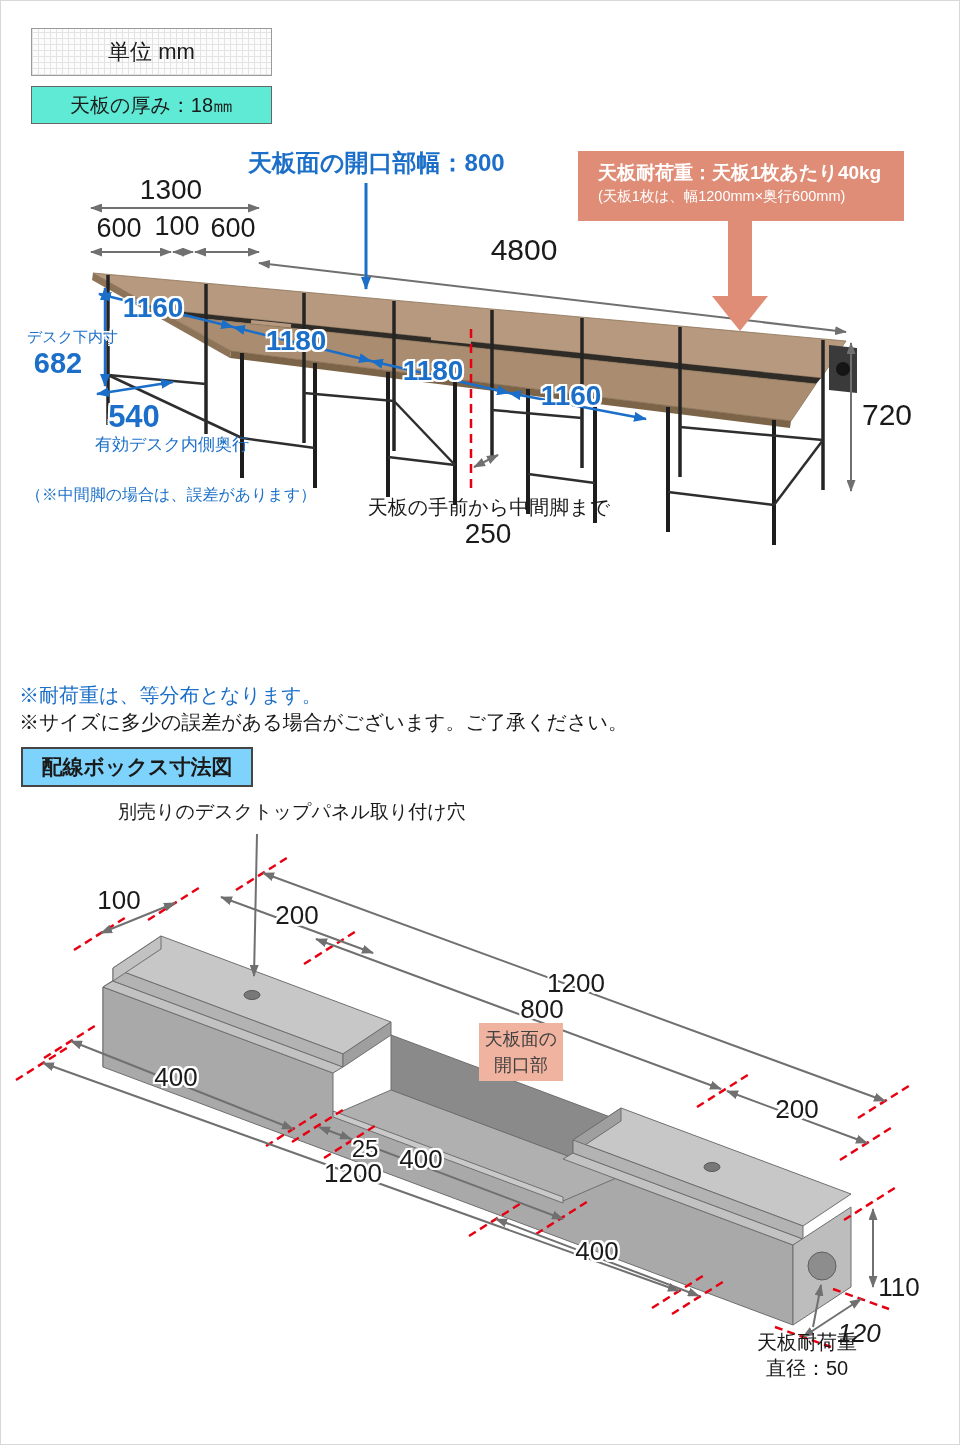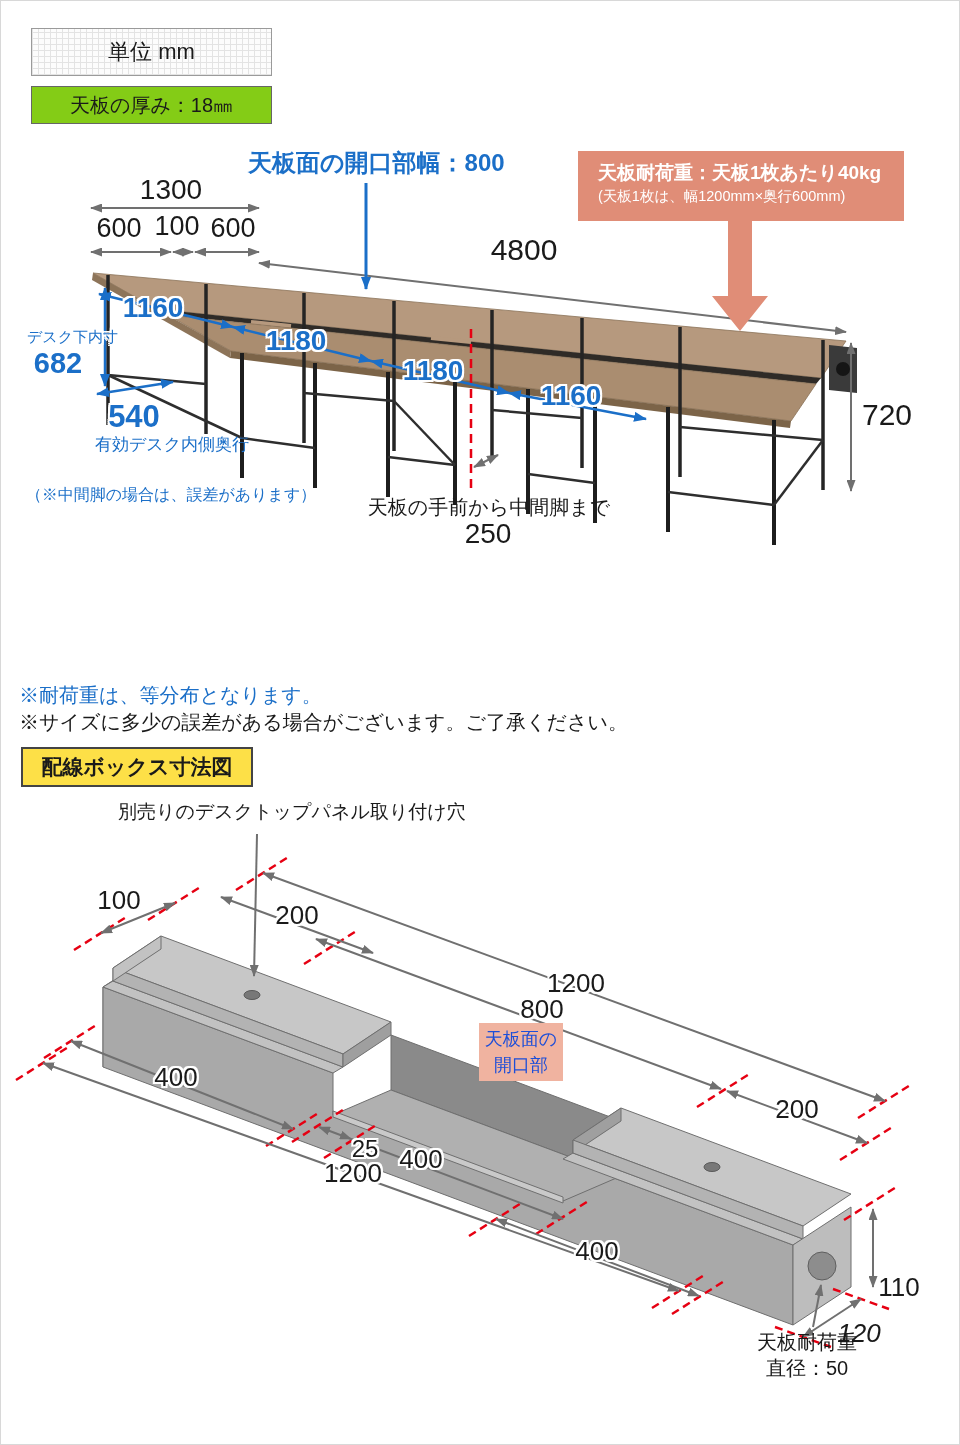--- a/index.html
+++ b/index.html
@@ -15,44 +15,44 @@
     left:30px; top:27px; width:241px; height:48px;
     border:1px solid #9a9a9a; background-color:#fcfcfc;
     background-image:
       repeating-linear-gradient(0deg, #e3e3e3 0 1px, transparent 1px 6px),
       repeating-linear-gradient(90deg, #e3e3e3 0 1px, transparent 1px 6px);
     font-size:22px;
     text-align:right;
   }
   .badge-thickness {
     left:30px; top:85px; width:241px; height:38px;
-    border:1px solid #666; background:#84cc16; font-size:20px;
+    border:1px solid #666; background:#5eead4; font-size:20px;
   }
   .wiring-title {
     left:20px; top:746px; width:232px; height:40px;
-    border:2px solid #444; background:#fde047; font-size:21px; font-weight:bold;
+    border:2px solid #444; background:#7dd3fc; font-size:21px; font-weight:bold;
   }
 
   .la { position:absolute; white-space:nowrap; }
   .dim { position:absolute; transform:translate(-50%,-50%); white-space:nowrap; font-size:27px; color:#1a1a1a; }
   .blue { color:#1b6fc8; }
   .bold { font-weight:bold; }
   .halo { text-shadow: 2px 0 0 #fff, -2px 0 0 #fff, 0 2px 0 #fff, 0 -2px 0 #fff,
           2px 2px 0 #fff, -2px -2px 0 #fff, 2px -2px 0 #fff, -2px 2px 0 #fff; }
 
   .load-box {
     position:absolute; left:577px; top:150px; width:326px; height:70px;
     background:#e08d77; color:#fff; box-sizing:border-box; padding:9px 0 0 20px;
   }
   .load-box .l1 { font-size:19px; font-weight:bold; line-height:1.35; }
   .load-box .l2 { font-size:14.5px; line-height:1.4; }
 
   .opening-tag {
     position:absolute; left:478px; top:1022px; width:84px; height:58px;
-    background:#f0b3a0; color:#1d4ed8; display:flex; flex-direction:column;
+    background:#f0b3a0; color:#404040; display:flex; flex-direction:column;
     align-items:center; justify-content:center; font-size:18px; line-height:1.45;
   }
 </style>
 </head>
 <body>
 
 <div class="page">
 
   <svg class="layer" viewBox="0 0 960 1445">
     <defs>

